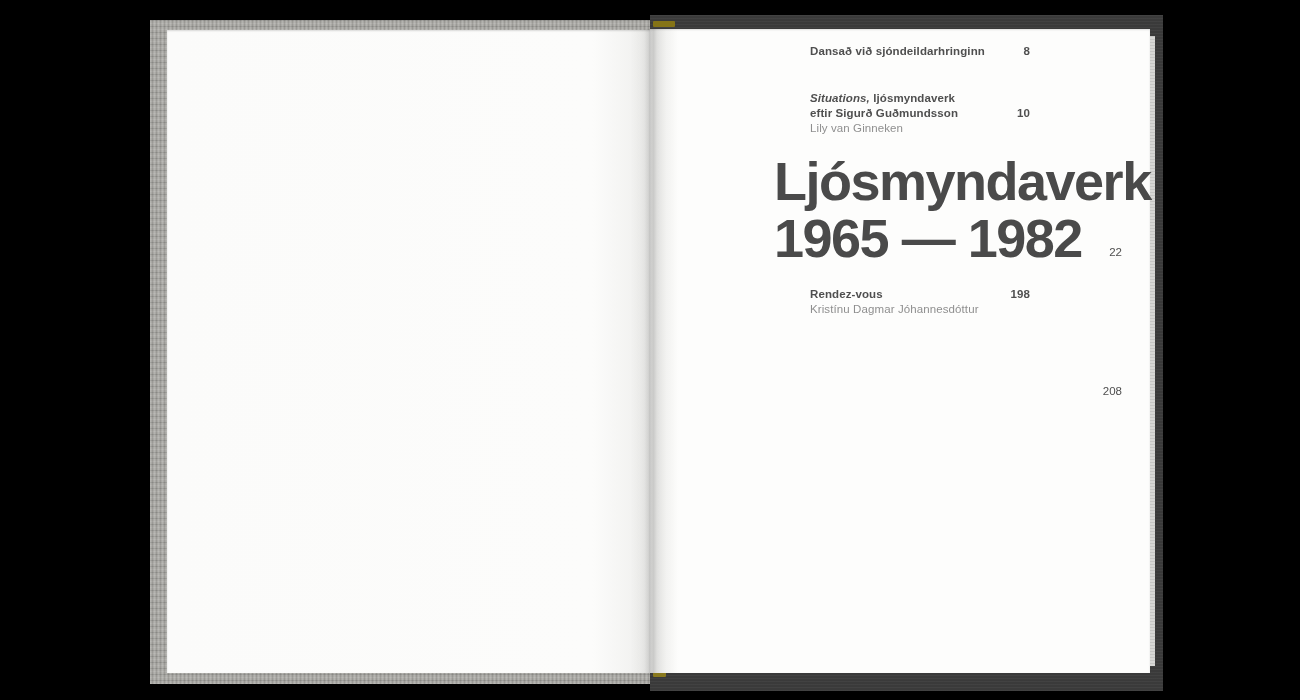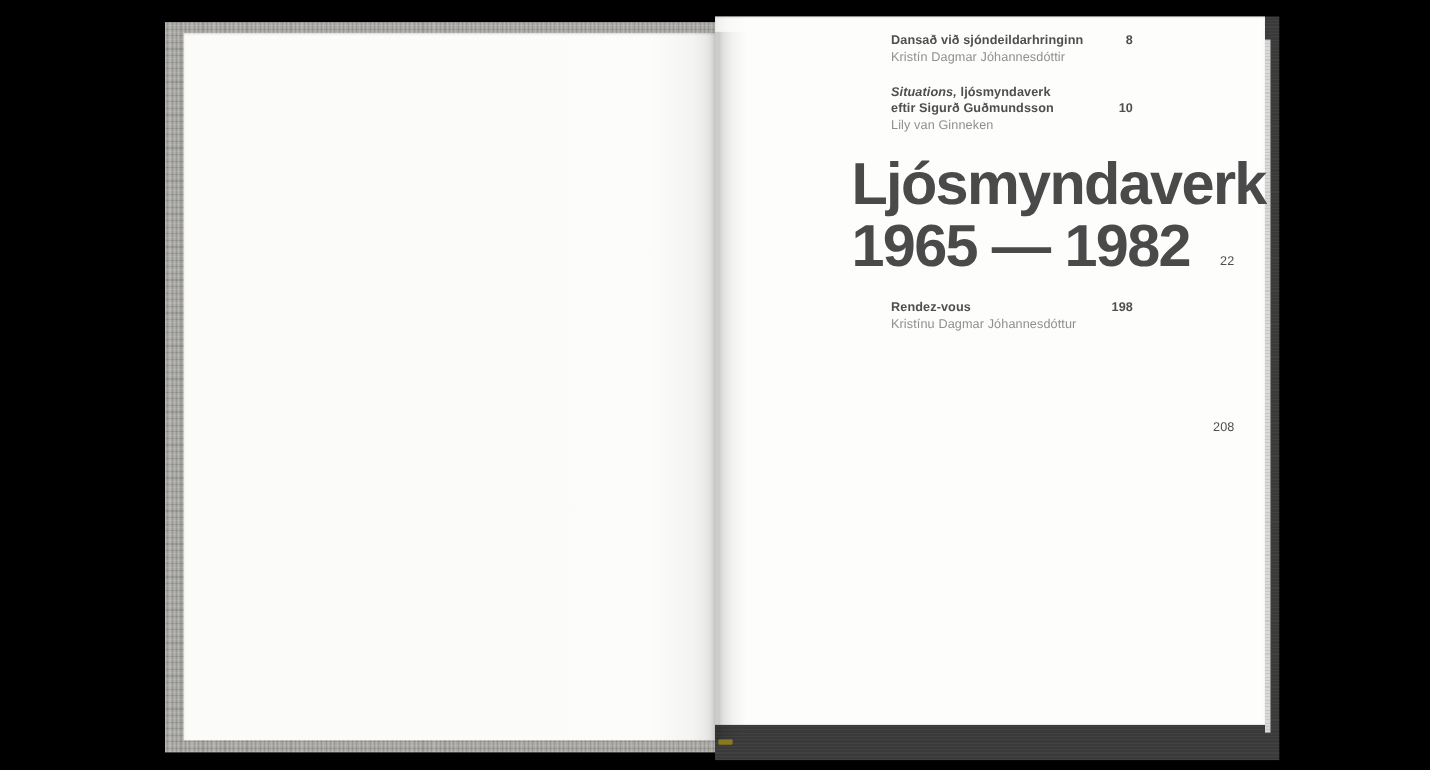--- a/index.html
+++ b/index.html
@@ -33,21 +33,21 @@
     background: #8a7a1f; border-radius: 1px;
   }
 
   
   .page-left {
     position: absolute; left: 167px; top: 30px; width: 483px; height: 643px;
     background: linear-gradient(90deg, #fbfbfa 0%, #fcfcfb 88%, #f1f1ef 98%, #e7e7e5 100%);
     box-shadow: inset 0 1px 2px rgba(0,0,0,.14);
   }
   .page-right {
-    position: absolute; left: 650px; top: 15px; width: 500px; height: 644px;
+    position: absolute; left: 650px; top: 29px; width: 500px; height: 644px;
     background: linear-gradient(90deg, #ededeb 0%, #f8f8f6 2%, #fdfdfc 6%, #fdfdfc 100%);
     box-shadow: inset 0 1px 2px rgba(0,0,0,.12);
   }
   .page-edges {
     position: absolute; left: 1150px; top: 36px; width: 5px; height: 630px;
     background: repeating-linear-gradient(0deg, #d8d8d6 0 2px, #c7c7c5 2px 3px);
   }
   .spine-shadow {
     position: absolute; left: 630px; top: 29px; width: 48px; height: 644px;
     background: linear-gradient(90deg,
@@ -79,40 +79,39 @@
     position: absolute; left: 160px; width: 312px; text-align: right;
     font-size: 11.5px; font-weight: 400; color: #4f4f4f;
   }
 
   .e1 { top: 15px; }
   .e2 { top: 62px; }
   .h1 { top: 124px; }
   .h1-num { top: 217px; }
   .e3 { top: 258px; }
   .h2 { top: 315px; }
-  .h2-num { top: 356px; margin-top: 12px; }
+  .h2-num { top: 356px; }
 </style>
 </head>
 <body>
 
 <div class="scene">
 
   <div class="cover-left"></div>
   <div class="cover-right"></div>
   <div class="headband-top"></div>
   <div class="headband-bottom"></div>
 
   <div class="page-left"></div>
   <div class="page-edges"></div>
 
   <div class="page-right">
 
     <div class="toc-entry e1">
       <div class="t">Dansað við sjóndeildarhringinn</div>
-      <div class="a">Kristín Dagmar Jóhannesdóttir</div>
       <span class="num">8</span>
     </div>
 
     <div class="toc-entry e2">
       <div class="t"><em>Situations,</em><span> ljósmyndaverk</span></div>
       <div class="t">eftir Sigurð Guðmundsson</div>
       <div class="a">Lily van Ginneken</div>
       <span class="num on-line2">10</span>
     </div>
 

